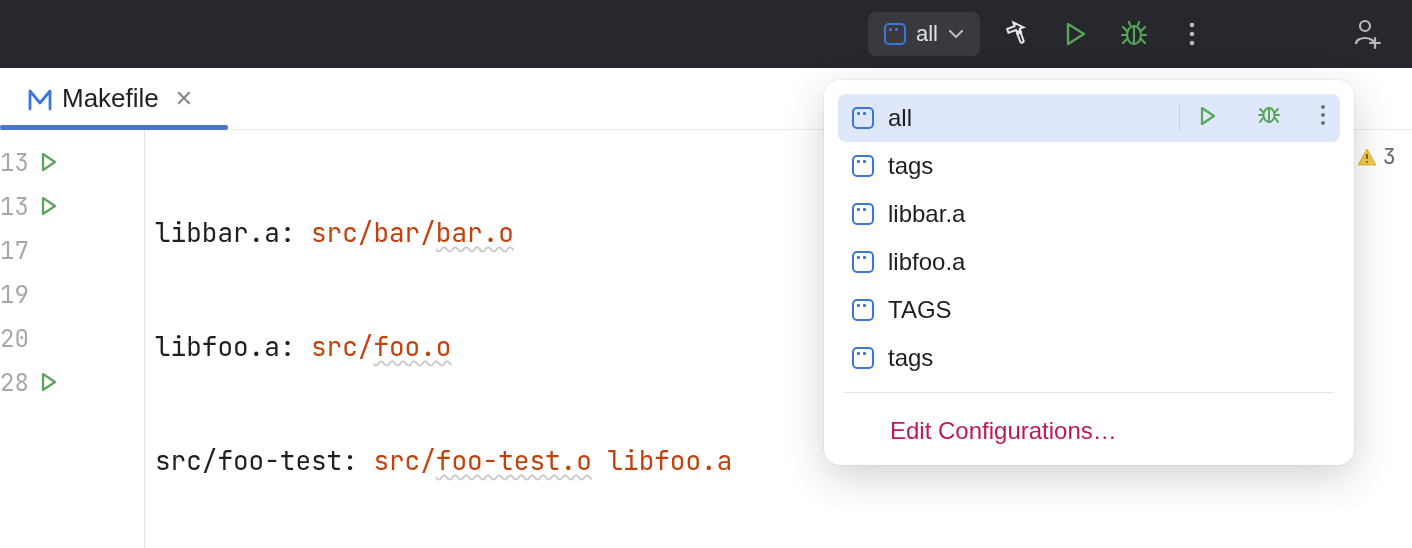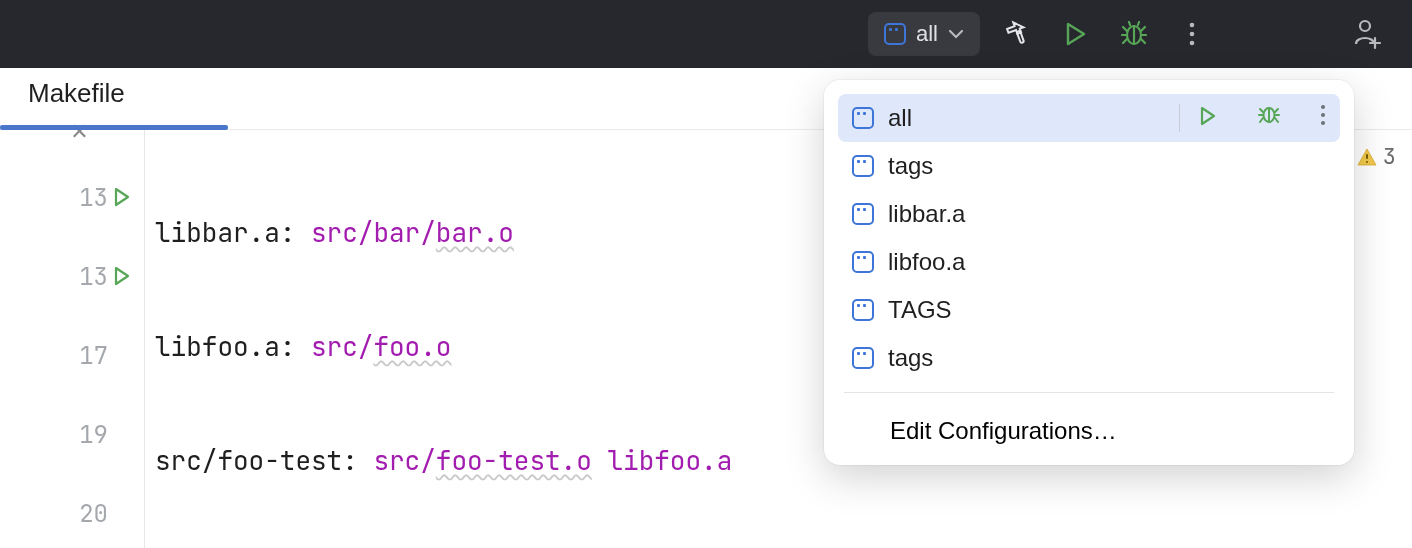--- a/index.html
+++ b/index.html
@@ -49,21 +49,20 @@
     height: 62px;
     border-bottom: 1px solid #ebebeb;
     position: relative;
   }
   .tab {
     display: inline-flex;
     align-items: center;
     gap: 10px;
     padding: 0 28px;
     height: 100%;
-    flex-direction: column;
   }
   .tab-title {
     font-size: 26px;
     color: #1f1f1f;
   }
   .tab-close {
     color: #8a8a8a;
     font-size: 22px;
     margin-left: 6px;
   }
@@ -85,37 +84,35 @@
     font-size: 26px;
   }
   .gutter {
     width: 145px;
     padding-top: 10px;
     border-right: 1px solid #e6e6e6;
   }
   .gline {
     display: flex;
     align-items: center;
-    justify-content: flex-end;
     height: 44px;
     padding-right: 12px;
-    gap: 4px;
+    gap: 10px;
     color: #a4a8ad;
     font-size: 24px;
-    margin-top: 35px;
   }
   .gline .run { display:inline-flex; }
   .code {
     padding-top: 10px;
     padding-left: 10px;
     white-space: pre;
   }
   .cline { height: 44px; display:flex; align-items:center; }
   .c-default { color: #1f1f1f; }
-  .c-dep { color: #a21caf; }
+  .c-dep { color: #c2410c; }
 
   .squiggle {
     text-decoration: underline wavy #c9c9c9;
     text-decoration-thickness: 2px;
     text-underline-offset: 4px;
   }
 
   .warning-badge {
     position: absolute;
     right: 16px;
@@ -161,21 +158,21 @@
     height: 1px;
     background: #e4e4e4;
     margin: 10px 6px;
   }
   .dd-edit {
     display: flex;
     align-items: center;
     height: 56px;
     padding: 0 14px 0 52px;
     font-size: 24px;
-    color: #000000;
+    color: #be185d;
   }
 </style>
 </head>
 <body>
 
 <svg width="0" height="0" style="position:absolute">
   <defs>
     <g id="app-icon">
       <rect x="1" y="1" width="20" height="20" rx="4" fill="none" stroke="#3d75d8" stroke-width="2"></rect>
       <rect x="5" y="5" width="3" height="3" rx="1" fill="#3d75d8"></rect>

